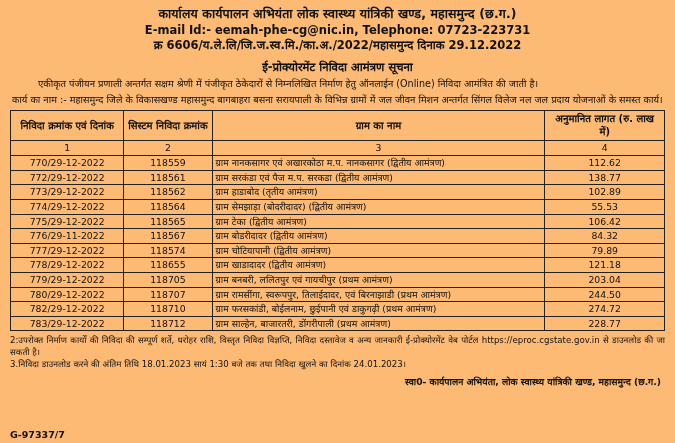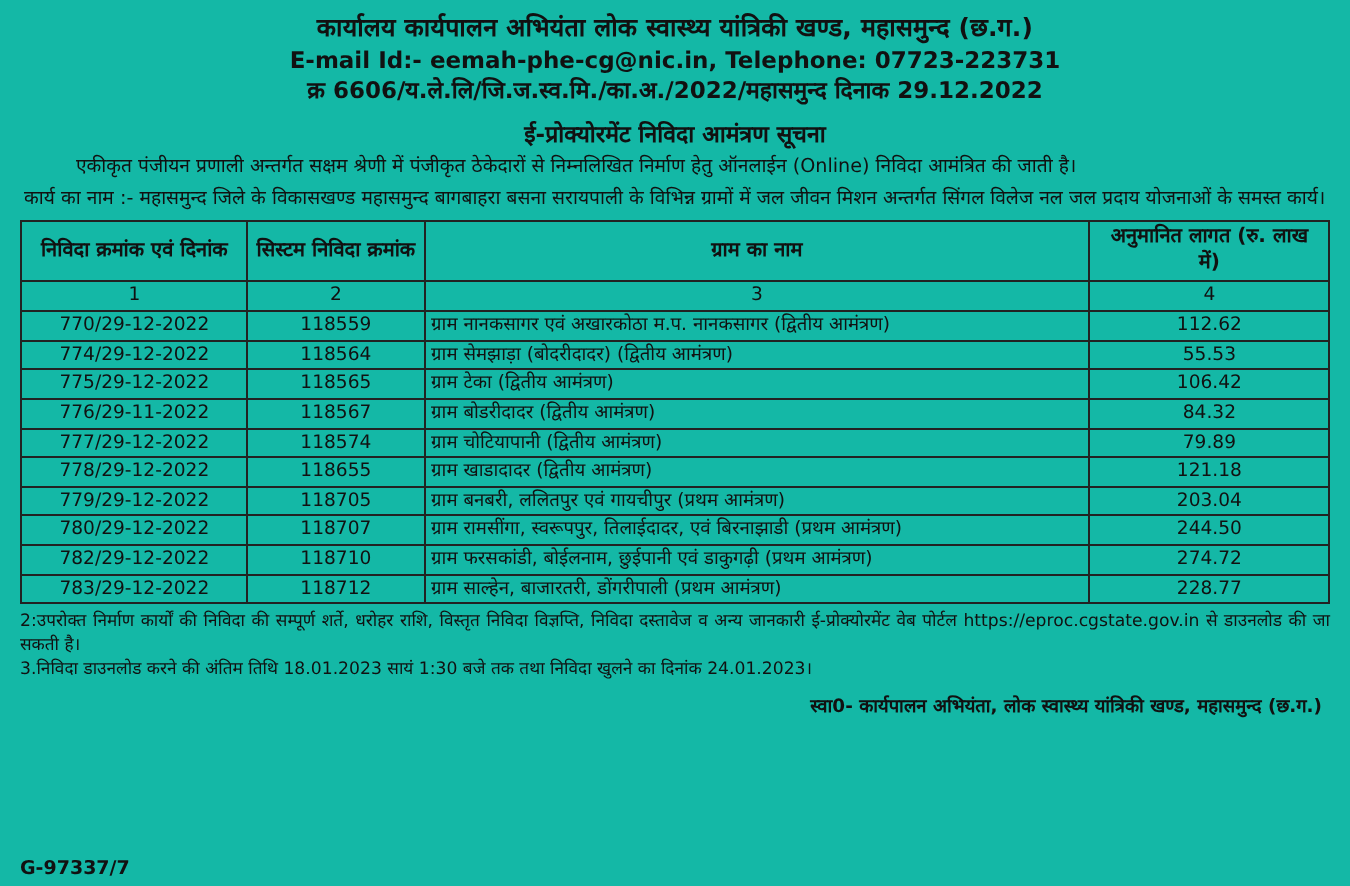--- a/index.html
+++ b/index.html
@@ -11,21 +11,21 @@
     width: 675px;
     height: 443px;
     font-family: "DejaVu Sans", sans-serif;
     color: #111111;
     overflow: hidden;
   }
   .page {
     position: relative;
     width: 675px;
     height: 443px;
-    background: #14b8a6;
+    background: #fdba74;
     padding: 0;
     box-sizing: border-box;
   }
   .inner {
     padding: 6px 10px 2px 10px;
   }
   .hdr-line1 {
     text-align: center;
     font-size: 12.5px;
     font-weight: bold;
@@ -158,20 +158,32 @@
         </tr>
       </thead>
       <tbody id="table-body">
           <tr>
             <td class="col-1">770/29-12-2022</td>
             <td class="col-2">118559</td>
             <td class="col-3">ग्राम नानकसागर एवं अखारकोठा म.प. नानकसागर (द्वितीय आमंत्रण)</td>
             <td class="col-4">112.62</td>
           </tr>
           <tr>
+            <td class="col-1">772/29-12-2022</td>
+            <td class="col-2">118561</td>
+            <td class="col-3">ग्राम सरकंडा एवं पैज म.प. सरकडा (द्वितीय आमंत्रण)</td>
+            <td class="col-4">138.77</td>
+          </tr>
+          <tr>
+            <td class="col-1">773/29-12-2022</td>
+            <td class="col-2">118562</td>
+            <td class="col-3">ग्राम हाडाबोद (तृतीय आमंत्रण)</td>
+            <td class="col-4">102.89</td>
+          </tr>
+          <tr>
             <td class="col-1">774/29-12-2022</td>
             <td class="col-2">118564</td>
             <td class="col-3">ग्राम सेमझाड़ा (बोदरीदादर) (द्वितीय आमंत्रण)</td>
             <td class="col-4">55.53</td>
           </tr>
           <tr>
             <td class="col-1">775/29-12-2022</td>
             <td class="col-2">118565</td>
             <td class="col-3">ग्राम टेका (द्वितीय आमंत्रण)</td>
             <td class="col-4">106.42</td>

